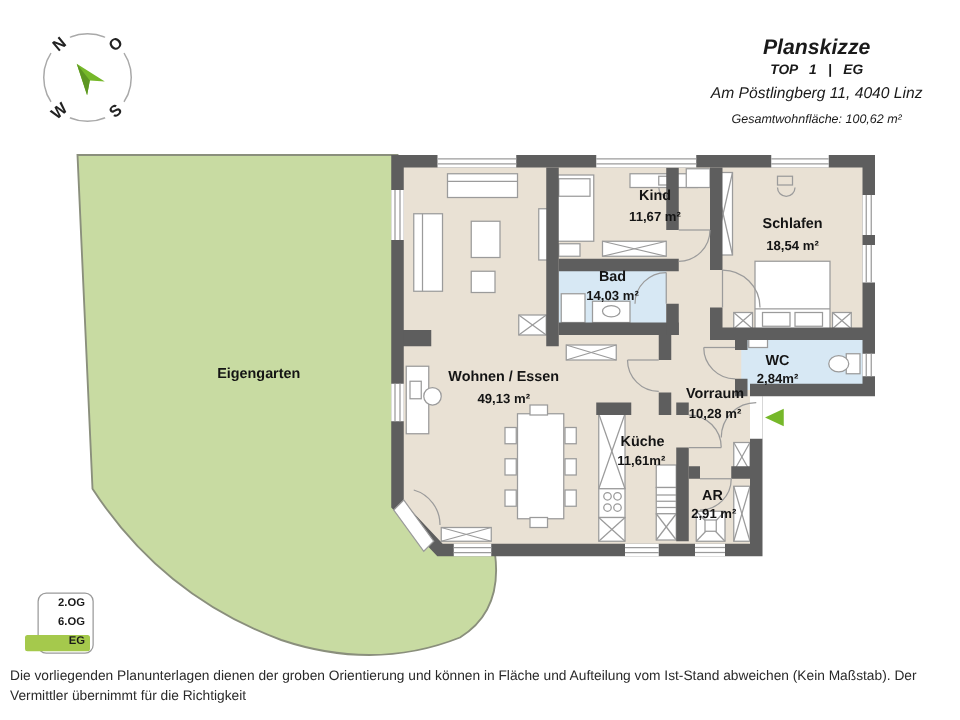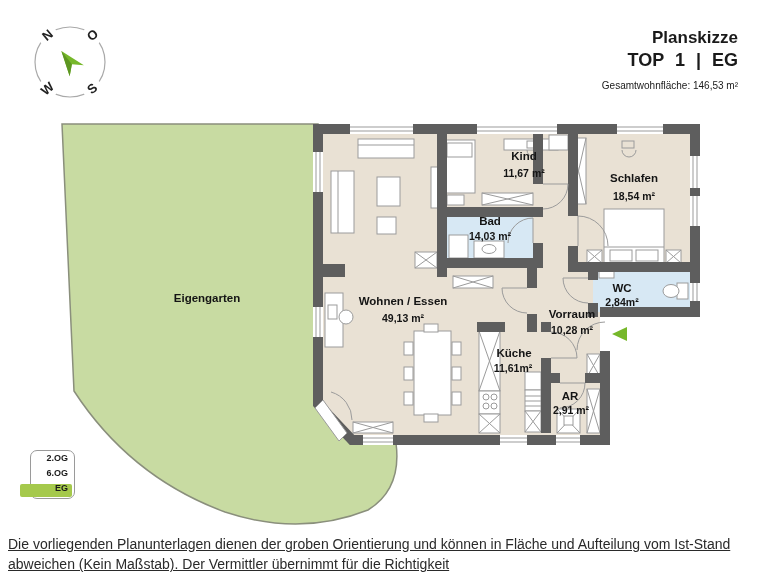--- a/index.html
+++ b/index.html
@@ -1,57 +1,58 @@
 <!DOCTYPE html>
 <html><head>
 <meta charset="utf-8">
 <style>
   html,body{margin:0;padding:0;background:#ffffff;}
   body{font-family:"Liberation Sans",sans-serif;color:#1a1a1a;}
   .page{position:relative;width:768px;height:576px;background:#fff;overflow:hidden;}
 
   
-  .header{position:absolute;top:28px;right:30px;text-align:right;}
+  .header{position:absolute;top:28px;right:30px;text-align:center;font-style:italic;}
   .header .title{font-size:17px;font-weight:bold;line-height:1.15;}
-  .header .unit{font-size:18px;font-weight:bold;word-spacing:6px;margin-top:2px;}
+  .header .unit{font-size:11px;font-weight:bold;word-spacing:6px;margin-top:2px;}
   .header .address{font-size:12.5px;margin-top:5px;}
   .header .total{font-size:10px;margin-top:9px;}
 
   
   .compass{position:absolute;left:18px;top:12px;}
 
   
   .plan{position:absolute;left:0;top:0;}
   .room-name{font-family:"Liberation Sans",sans-serif;font-weight:bold;font-size:11.5px;fill:#141414;text-anchor:middle;}
   .room-area{font-family:"Liberation Sans",sans-serif;font-weight:bold;font-size:10.5px;fill:#141414;text-anchor:middle;}
   .garden-label{font-family:"Liberation Sans",sans-serif;font-weight:bold;font-size:11.5px;fill:#141414;text-anchor:middle;}
   .furn{fill:#ffffff;stroke:#9b9b9b;stroke-width:1;}
   .furnline{stroke:#9b9b9b;stroke-width:1;fill:none;}
   .door{stroke:#9b9b9b;stroke-width:1;fill:none;}
   .winline{stroke:#9b9b9b;stroke-width:1;}
   .compass-letter{font-family:"Liberation Sans",sans-serif;font-weight:bold;font-size:13px;fill:#222;text-anchor:middle;}
 
   
-  .floor-box{position:absolute;left:30px;top:450px;width:43px;height:47px;border:1.5px solid #9a9a9a;border-radius:7px;background:#fff;}
+  .floor-box{position:absolute;left:30px;top:474px;width:43px;height:47px;border:1.5px solid #9a9a9a;border-radius:7px;background:#fff;}
   .floor-row{position:relative;z-index:1;height:15px;line-height:15px;text-align:right;padding-right:6px;font-size:9px;font-weight:bold;color:#1a1a1a;}
   .floor-row:first-child{margin-top:2px;}
   .green-bar{position:absolute;left:-11px;top:33px;width:52px;height:13px;border-radius:2px;z-index:0;}
 
   
-  .disclaimer{position:absolute;left:8px;right:24px;top:534px;font-size:14px;line-height:1.45;color:#2a2a2a;text-decoration:underline;}
+  .disclaimer{position:absolute;left:8px;right:24px;top:534px;font-size:11px;line-height:1.45;color:#2a2a2a;}
 </style>
 </head>
 <body>
 
 <div class="page">
 
   <div class="header">
     <div class="title">Planskizze</div>
     <div class="unit">TOP 1 | EG</div>
-    <div class="total">Gesamtwohnfläche: 146,53 m²</div>
+    <div class="address">Am Pöstlingberg 11, 4040 Linz</div>
+    <div class="total">Gesamtwohnfläche: 100,62 m²</div>
   </div>
 
   <svg class="compass" width="105" height="100" viewBox="0 0 105 100">
     <circle cx="52" cy="50" r="35" fill="none" stroke="#a9a9a9" stroke-width="1.2"></circle>
     <circle cx="29.5" cy="23.2" r="10" fill="#fff"></circle>
     <circle cx="74.5" cy="23.2" r="10" fill="#fff"></circle>
     <circle cx="74.5" cy="76.8" r="10" fill="#fff"></circle>
     <circle cx="29.5" cy="76.8" r="10" fill="#fff"></circle>
     <text class="compass-letter" x="29.5" y="27.5" transform="rotate(-40 29.5 23.2)">N</text>
     <text class="compass-letter" x="74.5" y="27.5" transform="rotate(-40 74.5 23.2)">O</text>

